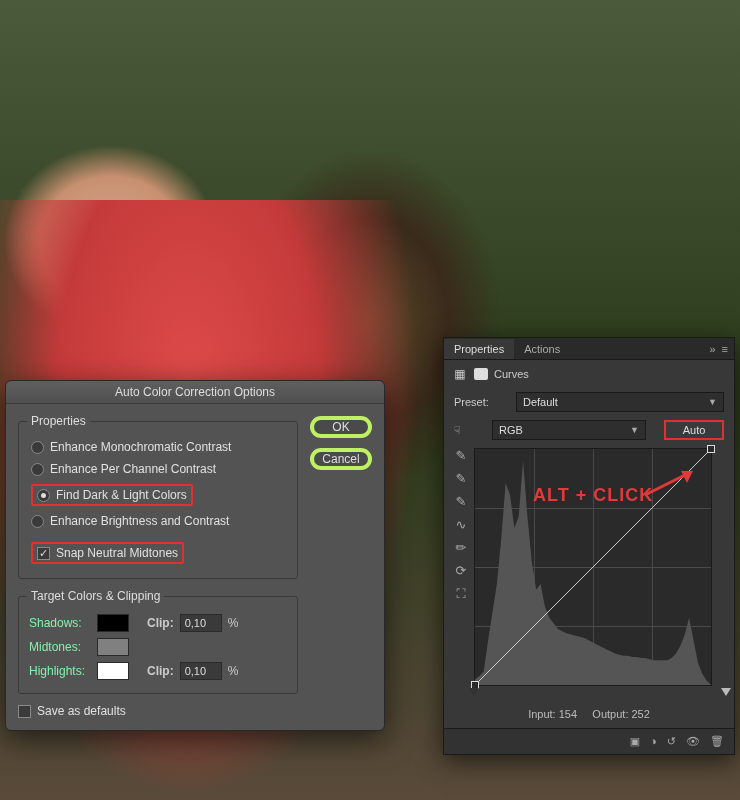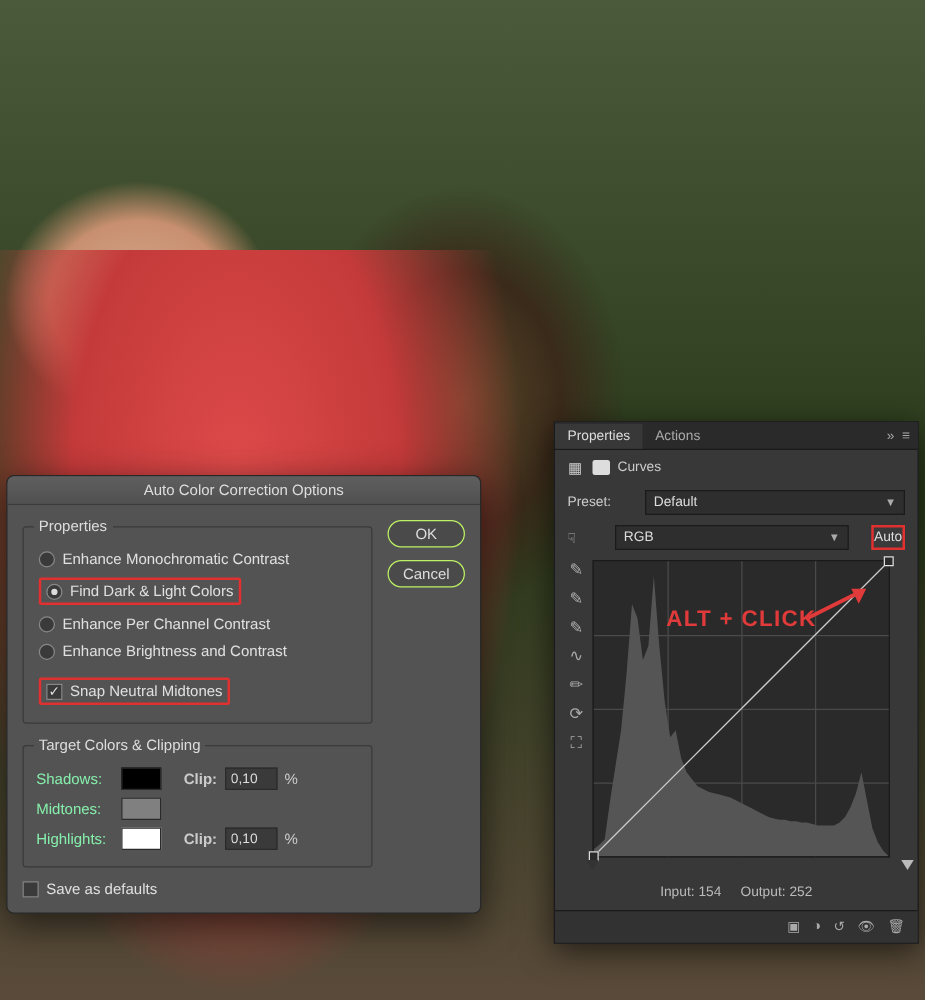--- a/index.html
+++ b/index.html
@@ -13,42 +13,42 @@
 .acc-body { padding: 10px 12px 12px; position: relative; }
 .acc-fieldset { border: 1px solid #3a3a3a; border-radius: 3px; padding: 8px 10px 10px; margin-bottom: 10px; }
 .acc-legend { font-size: 12px; color: #ddd; padding: 0 4px; margin-left: -2px; }
 .acc-opt { display: flex; align-items: center; gap: 6px; padding: 4px 2px; }
 .radio { width: 13px; height: 13px; border-radius: 50%; border: 1px solid #888; background: #3a3a3a; display: inline-flex; align-items: center; justify-content: center; }
 .radio.sel::after { content: ""; width: 5px; height: 5px; border-radius: 50%; background: #ddd; }
 .check { width: 13px; height: 13px; border: 1px solid #888; background: #3a3a3a; display: inline-flex; align-items: center; justify-content: center; font-size: 11px; color: #ddd; }
 .check.sel::after { content: "✓"; }
 .hl-box { border: 2px solid #e03030; padding: 2px 4px; border-radius: 2px; display: inline-flex; align-items: center; gap: 6px; }
 .acc-buttons { position: absolute; right: 12px; top: 12px; display: flex; flex-direction: column; gap: 10px; }
-.pill-btn { width: 62px; height: 22px; border-radius: 11px; border: 1px solid #bef264; background: #4a4a4a; color: #ddd; font-size: 12px; display: flex; align-items: center; justify-content: center; cursor: pointer; }
+.pill-btn { width: 62px; height: 22px; border-radius: 11px; border: 4px solid #bef264; background: #4a4a4a; color: #ddd; font-size: 12px; display: flex; align-items: center; justify-content: center; cursor: pointer; }
 .target-row { display: flex; align-items: center; gap: 6px; padding: 3px 0; font-size: 12px; }
 .target-label { width: 62px; color: #86efac; }
 .swatch { width: 32px; height: 18px; border: 1px solid #2a2a2a; }
 .clip-label { margin-left: 12px; color: #ccc; font-weight: bold; }
 .clip-field { width: 42px; height: 18px; background: #3a3a3a; border: 1px solid #2a2a2a; color: #ddd; font-size: 11px; padding-left: 4px; }
 .pct { color: #ccc; }
 .save-row { display: flex; align-items: center; gap: 6px; margin-top: 0; }
 
 
 .props { position: absolute; right: 5px; top: 337px; width: 292px; background: #383838; border: 1px solid #1a1a1a; box-shadow: 0 6px 24px rgba(0,0,0,0.6); color: #ccc; font-size: 11px; }
 .props-tabs { display: flex; align-items: center; background: #2a2a2a; border-bottom: 1px solid #1a1a1a; height: 22px; }
 .tab { padding: 4px 10px; color: #aaa; cursor: pointer; }
 .tab.active { background: #383838; color: #ddd; }
 .tabs-right { margin-left: auto; display: flex; gap: 6px; padding-right: 6px; color: #aaa; }
 .props-head { display: flex; align-items: center; gap: 6px; padding: 6px 8px; }
 .icn { width: 16px; height: 16px; display: inline-flex; align-items: center; justify-content: center; font-size: 12px; }
 .props-row { display: flex; align-items: center; gap: 18px; padding: 4px 10px; }
 .lbl { width: 44px; color: #ccc; }
 .select { flex: 1; height: 20px; background: #2e2e2e; border: 1px solid #1a1a1a; color: #ddd; font-size: 11px; padding: 0 6px; display: flex; align-items: center; justify-content: space-between; cursor: pointer; }
 .select .chev { font-size: 9px; color: #aaa; }
-.auto-btn { width: 27px; height: 20px; border: 2px solid #e03030; background: #3a3a3a; color: #ddd; font-size: 11px; display: flex; align-items: center; justify-content: center; cursor: pointer; }
+.auto-btn { width: 60px; height: 20px; border: 2px solid #e03030; background: #3a3a3a; color: #ddd; font-size: 11px; display: flex; align-items: center; justify-content: center; cursor: pointer; }
 .finger { width: 20px; color: #aaa; }
 .curve-area { display: flex; gap: 4px; padding: 4px 8px 8px; }
 .tool-col { width: 18px; display: flex; flex-direction: column; gap: 8px; align-items: center; color: #aaa; }
 .tool-col span { cursor: pointer; font-size: 13px; }
 .chart-wrap { flex: 1; }
 .chart { width: 238px; height: 238px; background: #2a2a2a; border: 1px solid #1a1a1a; position: relative; }
 .grid-line { position: absolute; background: #4a4a4a; }
 .gv { width: 1px; height: 100%; top: 0; }
 .gh { height: 1px; width: 100%; left: 0; }
 .diag { position: absolute; inset: 0; }
@@ -75,28 +75,28 @@
       <div class="pill-btn">OK</div>
       <div class="pill-btn">Cancel</div>
     </div>
     <fieldset class="acc-fieldset" style="width:280px">
       <legend class="acc-legend">Properties</legend>
       <div class="acc-opt">
         <span class="radio"></span>
         <span>Enhance Monochromatic Contrast</span>
       </div>
       <div class="acc-opt">
+        <span class="radio"></span>
+        <span>Enhance Per Channel Contrast</span>
+      </div>
+      <div class="acc-opt">
         <span class="hl-box">
           <span class="radio sel"></span>
           <span>Find Dark &amp; Light Colors</span>
         </span>
-      </div>
-      <div class="acc-opt">
-        <span class="radio"></span>
-        <span>Enhance Per Channel Contrast</span>
       </div>
       <div class="acc-opt">
         <span class="radio"></span>
         <span>Enhance Brightness and Contrast</span>
       </div>
       <div style="height:6px"></div>
       <div class="acc-opt">
         <span class="hl-box">
           <span class="check sel"></span>
           <span>Snap Neutral Midtones</span>

